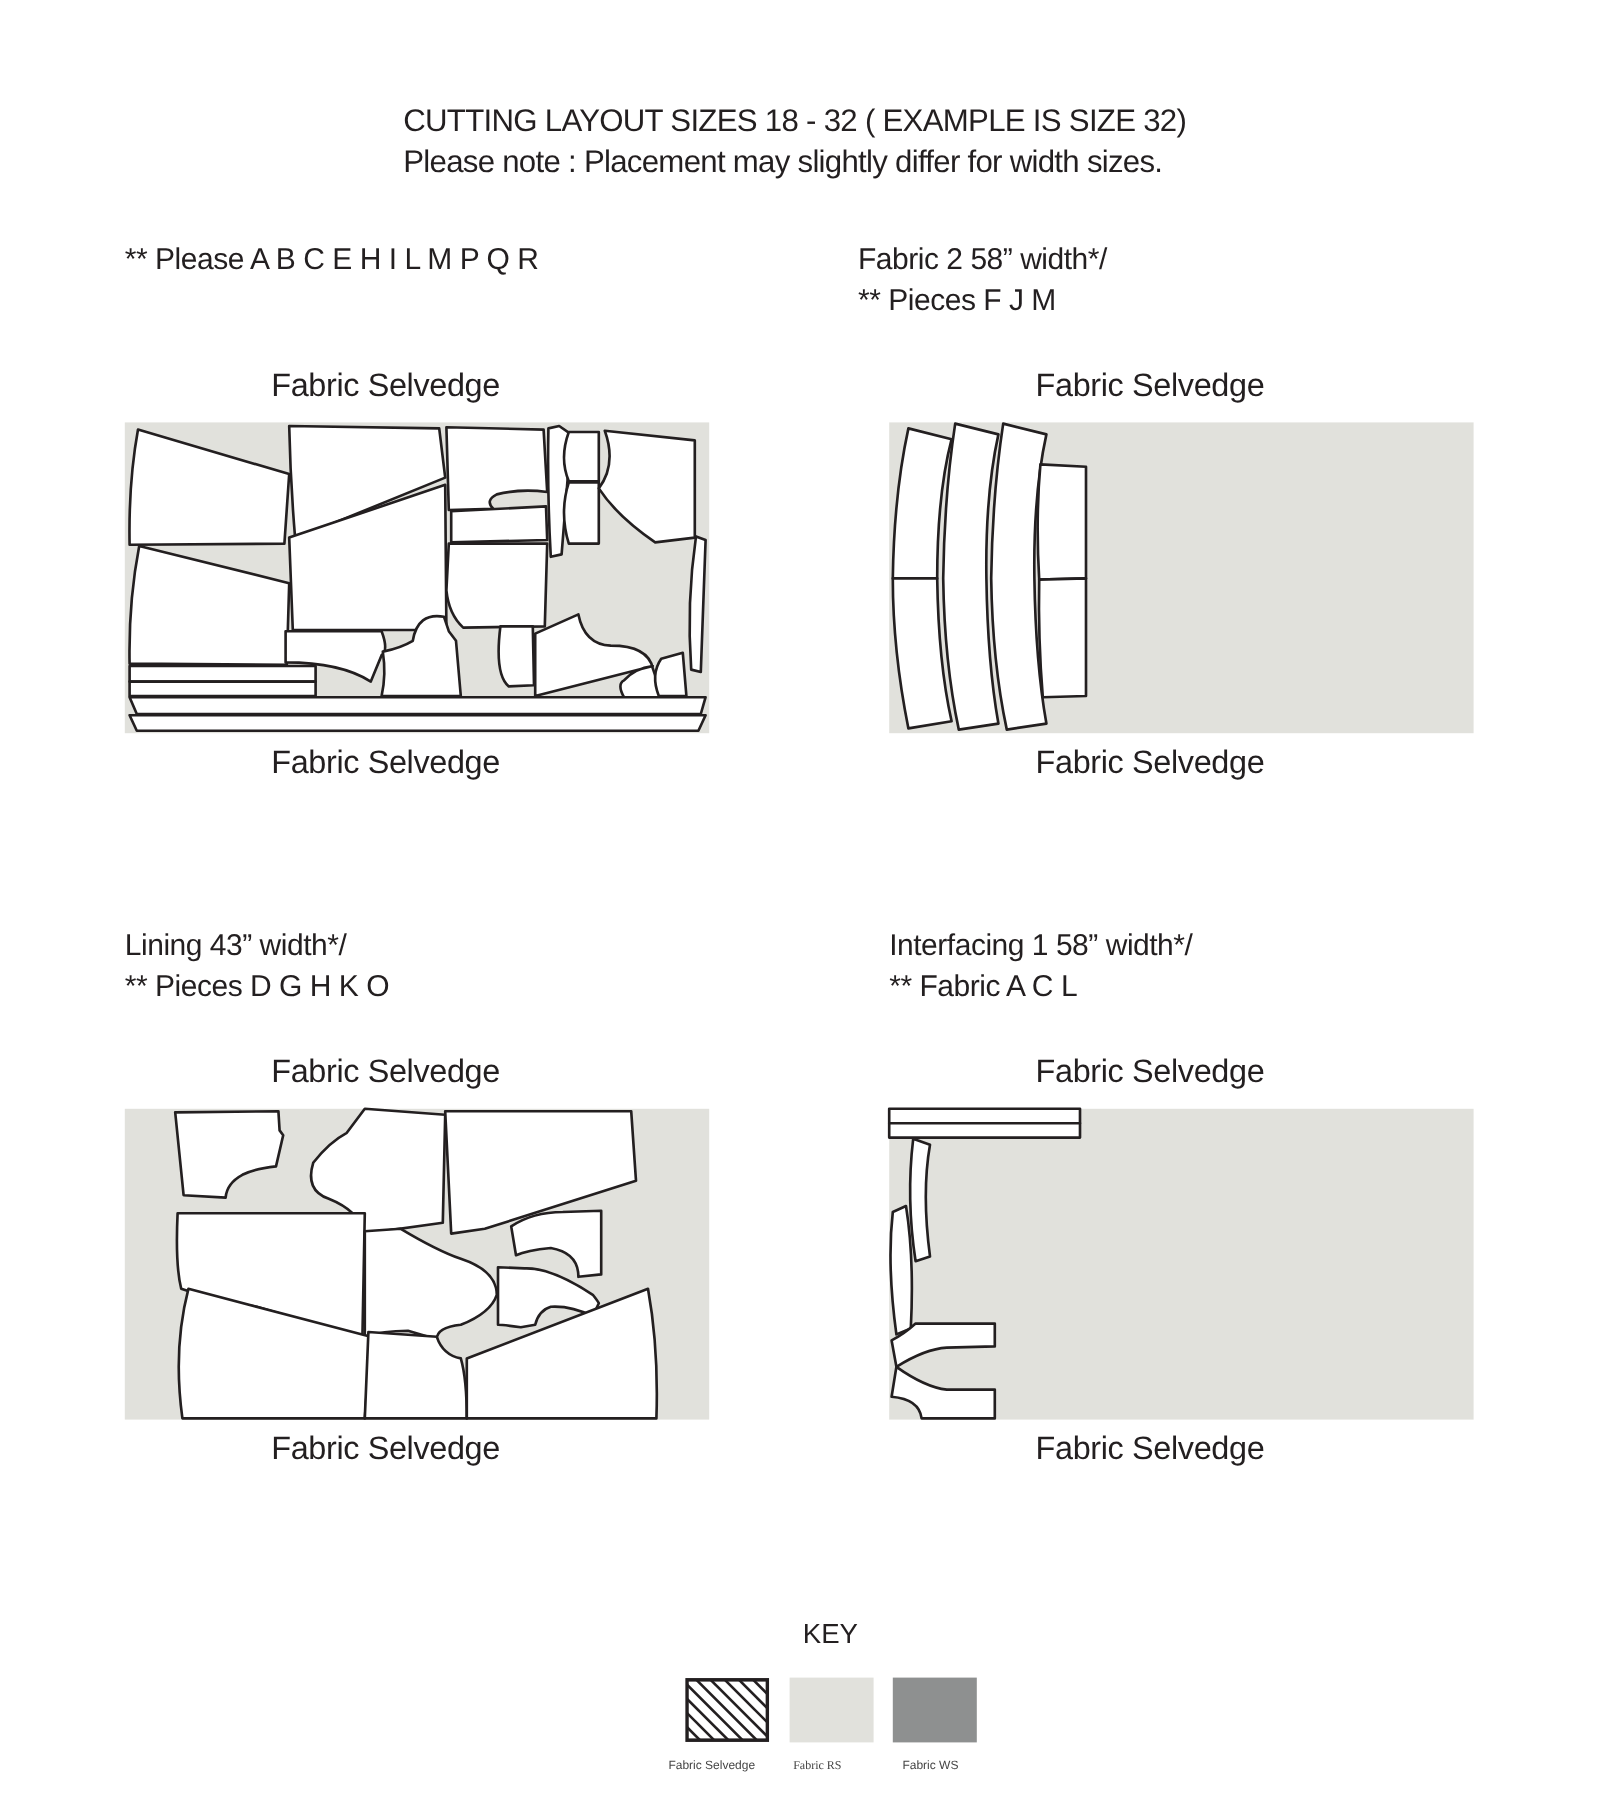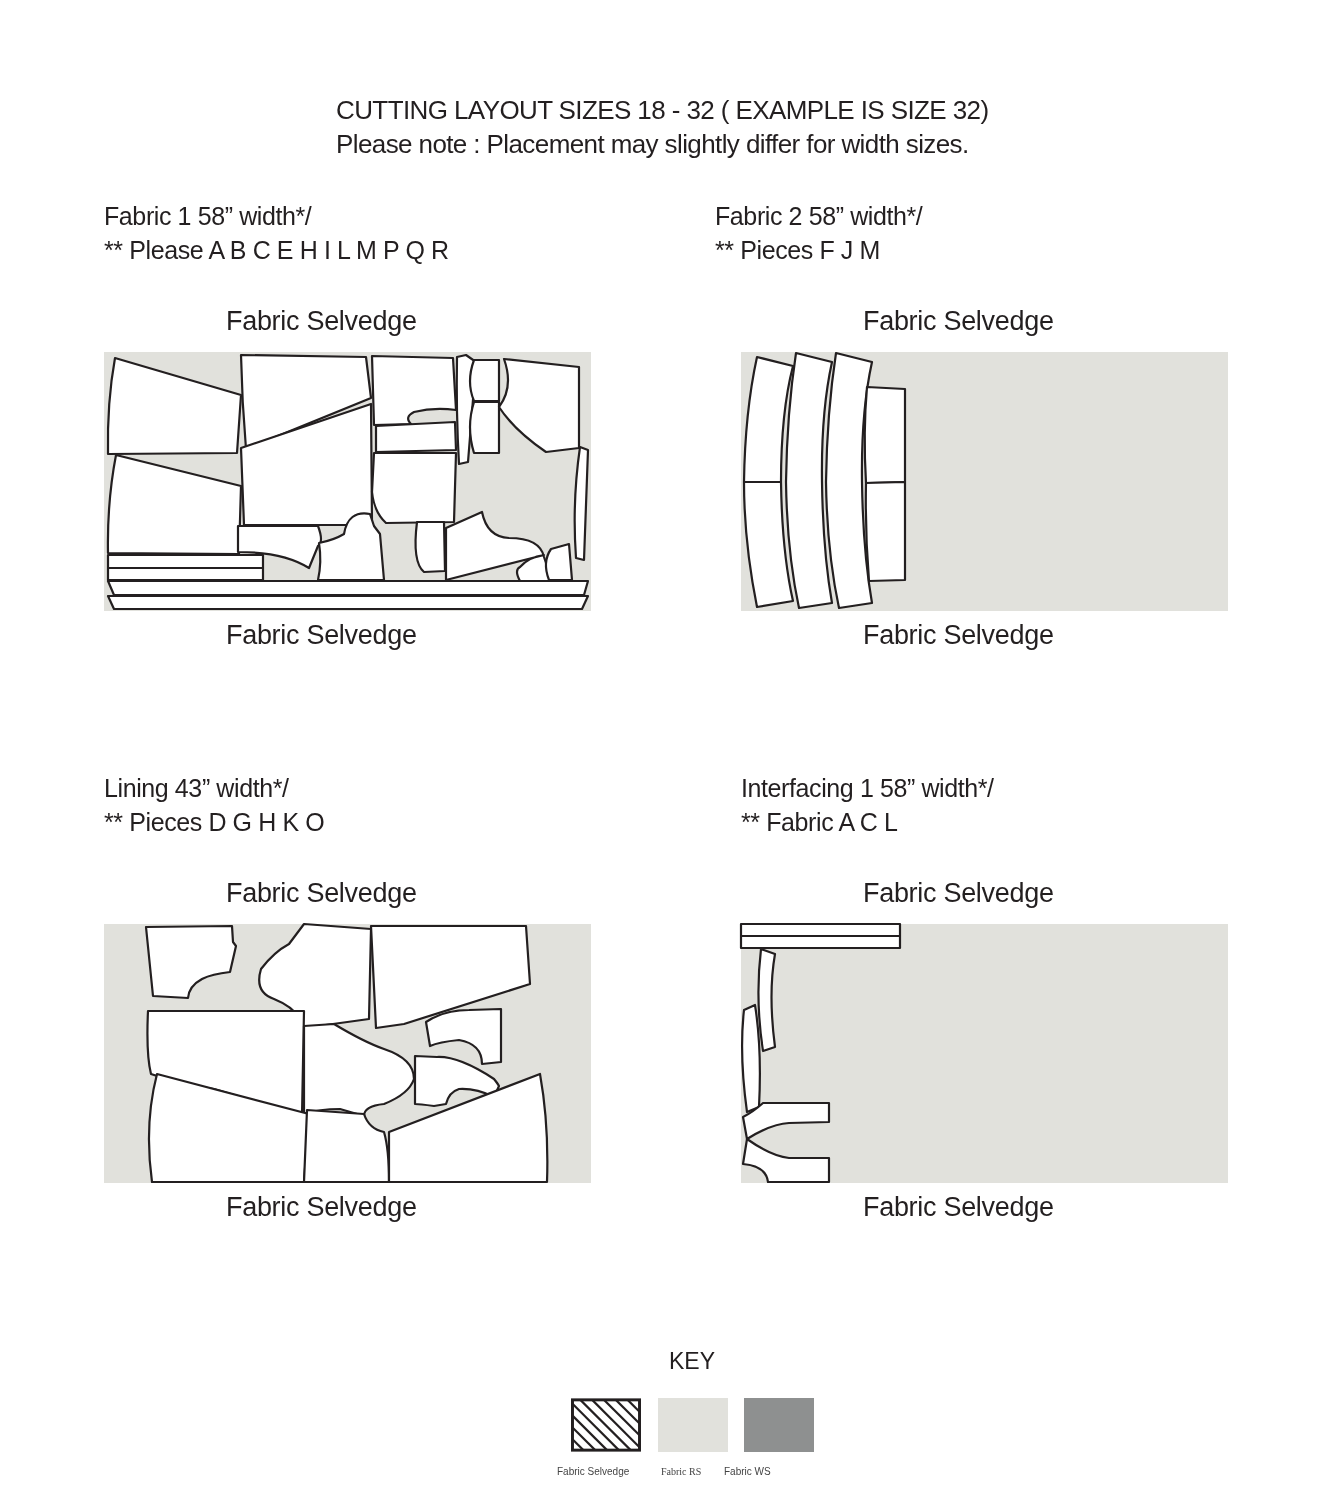--- a/index.html
+++ b/index.html
@@ -1,36 +1,35 @@
 <!DOCTYPE html>
 <html><head>
 <meta charset="utf-8">
 <style>
   html,body{margin:0;padding:0;background:#ffffff;}
   body{width:1332px;height:1496px;position:relative;font-family:"Liberation Sans",sans-serif;color:#231f20;overflow:hidden;}
-  .title{position:absolute;left:336px;top:83px;font-size:26px;line-height:34px;letter-spacing:-0.6px;white-space:nowrap;margin-top:10px;}
+  .title{position:absolute;left:336px;top:83px;font-size:26px;line-height:34px;letter-spacing:-0.6px;white-space:nowrap;}
   .sec-head{position:absolute;font-size:25px;line-height:34px;letter-spacing:-0.4px;white-space:nowrap;}
   .selv{position:absolute;font-size:27px;letter-spacing:-0.3px;white-space:nowrap;}
   svg.layout{position:absolute;overflow:visible;}
   svg.layout path, svg.layout rect.pc, svg.layout polygon{fill:#ffffff;stroke:#231f20;stroke-width:2.2;stroke-linejoin:round;}
   svg.layout rect.bg{fill:#e1e1dc;stroke:none;}
   .key-title{position:absolute;left:669px;top:1348px;font-size:23px;}
   .key-sw{position:absolute;top:1398px;width:70px;height:54px;}
   .key-lbl{position:absolute;top:1466px;font-size:10px;color:#444;white-space:nowrap;}
 </style>
 </head>
 <body>
 
 <div class="title">
   <div>CUTTING LAYOUT  SIZES 18 - 32  ( EXAMPLE IS SIZE 32)</div>
   <div>Please note : Placement may slightly differ for width sizes.</div>
 </div>
 
 <div class="sec-head" style="left:104px;top:199px;">
-  <div>Fabric 1  58” width*/</div>
   <div>** Please  A B C E H I L M P Q R</div>
 </div>
 <div class="selv" style="left:226px;top:306px;">Fabric Selvedge</div>
 <svg class="layout" style="left:104px;top:352px;" width="487" height="259" viewBox="0 0 487 259">
   <rect class="bg" x="0" y="0" width="487" height="259"></rect>
   <path d="M11,6 L137,43 L133,101 L4,102 Q3,50 11,6 Z"></path>
   <path d="M137,3 L262,5 L267,46 L142,97 Q138,50 137,3 Z"></path>
   <path d="M12,103 L137,134 L135,202 L4,201 Q3,150 12,103 Z"></path>
   <path d="M137,96 L267,52 L268,173 L140,173 Z"></path>
   <path d="M268,4 L349,6 L352,58 Q330,55 310,60 Q300,65 307,72 L270,73 Z"></path>
@@ -122,13 +121,13 @@
     <line x1="32" y1="0" x2="86" y2="54"></line>
       <line x1="44" y1="0" x2="98" y2="54"></line>
     <line x1="56" y1="0" x2="110" y2="54"></line>
   </g>
   <rect x="1.5" y="1.5" width="68" height="51" fill="none" stroke="#231f20" stroke-width="3"></rect>
 </svg>
 <div class="key-sw" style="left:658px;background:#e1e1dc;"></div>
 <div class="key-sw" style="left:744px;background:#8e9090;"></div>
 <div class="key-lbl" style="left:557px;">Fabric Selvedge</div>
 <div class="key-lbl" style="left:661px;font-family:Liberation Serif, serif;">Fabric RS</div>
-<div class="key-lbl" style="left:724px;text-align:center;">Fabric WS</div>
+<div class="key-lbl" style="left:752px;text-align:center;">Fabric WS</div>
 
 </body></html>

